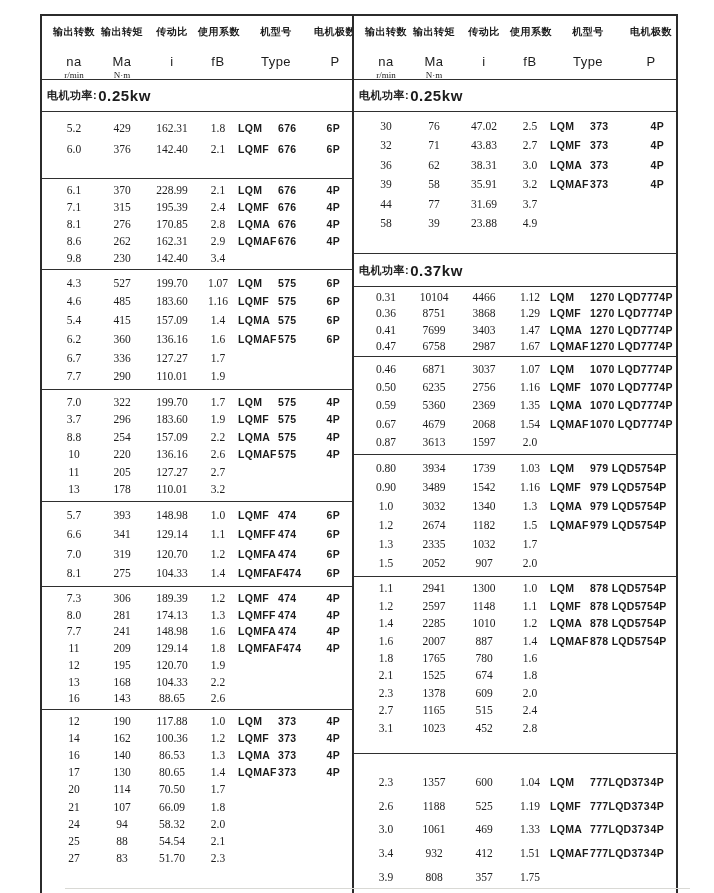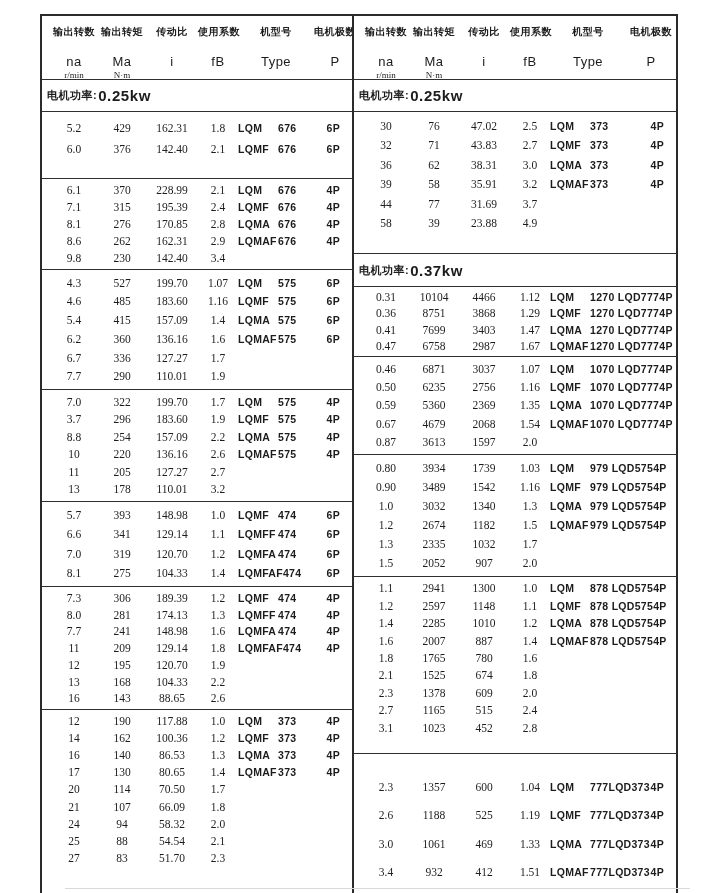--- a/index.html
+++ b/index.html
@@ -965,17 +965,28 @@
     <span class="num">3.4</span>
     <span class="num">932</span>
     <span class="num">412</span>
     <span class="num">1.51</span>
     <span class="type">
       <span class="tname">LQMAF</span>
       <span class="tspec">777LQD373</span>
       <span class="tp">4P</span>
     </span>
   </div>
+        <div class="row">
+    <span class="num">3.9</span>
+    <span class="num">808</span>
+    <span class="num">357</span>
+    <span class="num">1.75</span>
+    <span class="type">
+      <span class="tname"></span>
+      <span class="tspec"></span>
+      <span class="tp"></span>
+    </span>
+  </div>
       </div>
   </div>
 </div>
 
 <div class="scanline"></div>
 
 </body></html>

